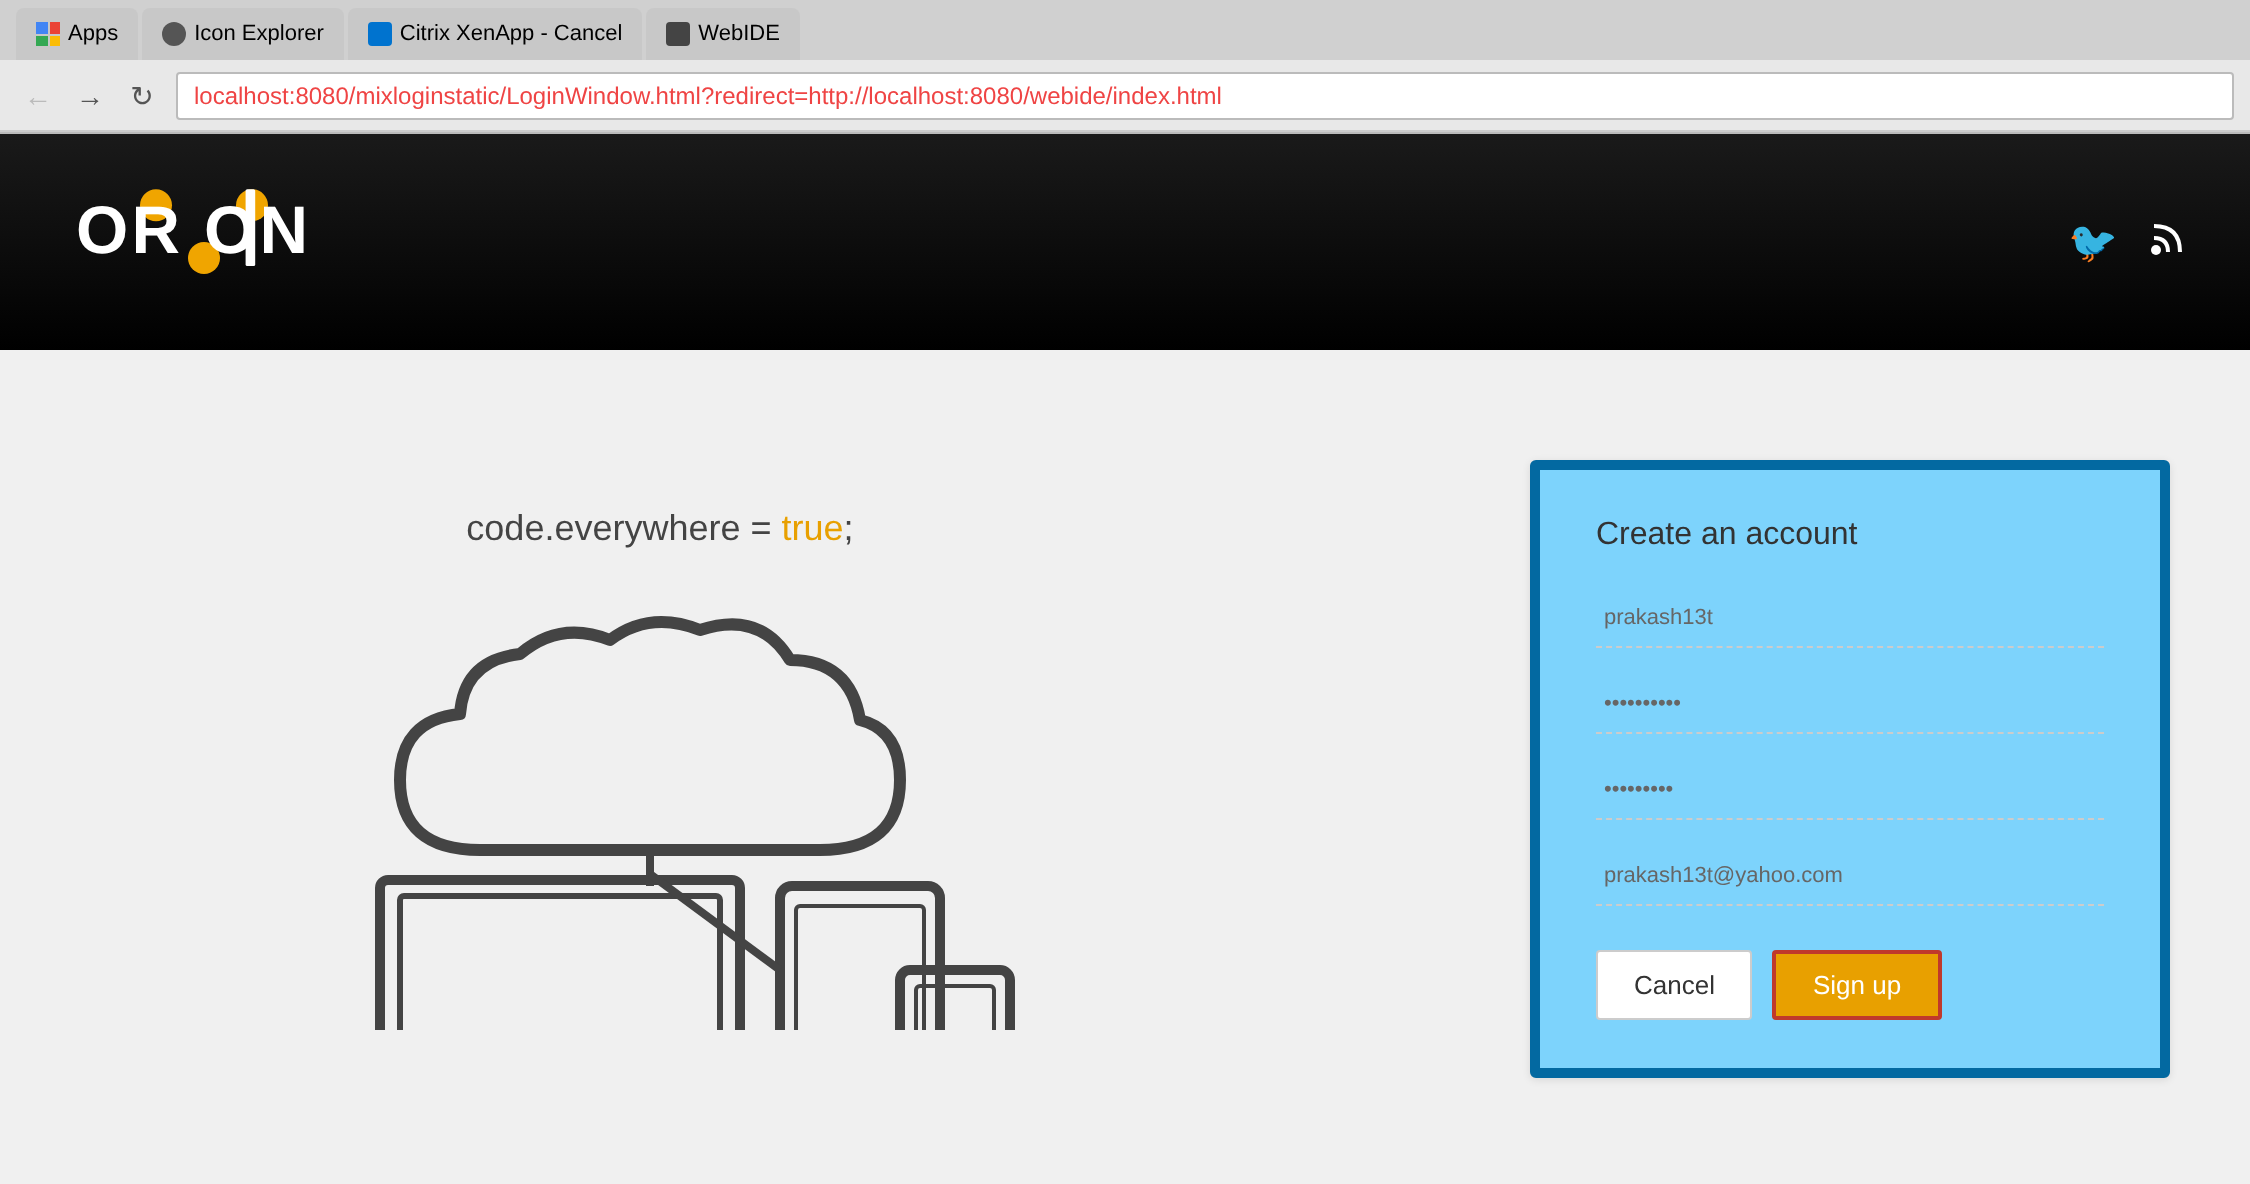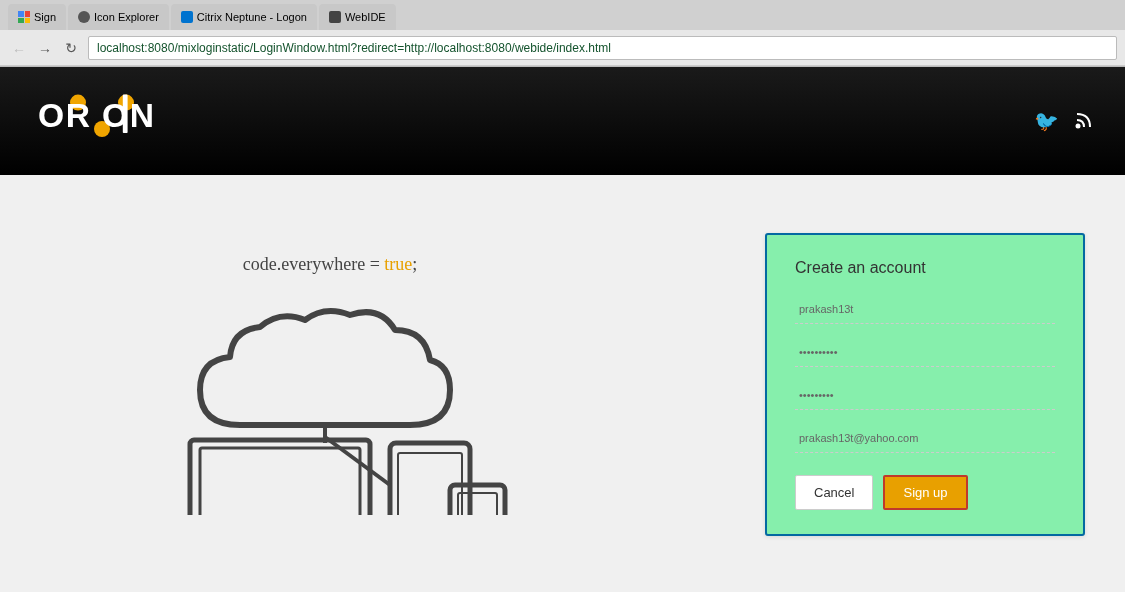--- a/index.html
+++ b/index.html
@@ -39,21 +39,21 @@
     }
     .nav-btn.disabled { color: #bbb; cursor: default; }
     .address-bar {
       flex: 1;
       height: 24px;
       border: 1px solid #bbb;
       border-radius: 2px;
       padding: 2px 8px;
       font-size: 12px;
       background: white;
-      color: #14532d;
+      color: #ef4444;
       outline: none;
     }
     .tabs-bar {
       display: flex;
       align-items: flex-end;
       padding: 4px 8px 0;
       background: #d0d0d0;
       height: 30px;
       gap: 2px;
     }
@@ -147,34 +147,34 @@
       display: flex;
       flex-direction: column;
       align-items: center;
       justify-content: center;
       max-width: 580px;
     }
     .code-text {
       font-size: 18px;
       color: #444;
       margin-bottom: 10px;
-      font-family: Liberation Serif, serif;
+      font-family: Liberation Sans, sans-serif;
     }
     .code-text .true-word {
       color: #e8a000;
     }
     .devices-svg {
       width: 380px;
       height: 230px;
     }
 
     
     .signup-panel {
-      background: #86efac;
-      border: 2px solid #0369a1;
+      background: #7dd3fc;
+      border: 5px solid #0369a1;
       border-radius: 3px;
       padding: 24px 28px;
       width: 320px;
       flex-shrink: 0;
       box-shadow: 0 1px 4px rgba(0,0,0,0.1);
     }
     .panel-title {
       font-size: 16px;
       font-weight: normal;
       color: #333;
@@ -225,29 +225,29 @@
   <div class="tabs-bar">
     <div class="browser-tab inactive">
       <div class="tab-favicon">
         <div class="favicon-grid">
           <span></span>
             <span></span>
             <span></span>
             <span></span>
         </div>
       </div>
-      <span>Sign</span>
+      <span>Apps</span>
     </div>
     <div class="browser-tab inactive">
       <div class="tab-favicon" style="background:#555;border-radius:50%;"></div>
       <span>Icon Explorer</span>
     </div>
     <div class="browser-tab inactive">
       <div class="tab-favicon" style="background:#0073cf;border-radius:2px;"></div>
-      <span>Citrix Neptune - Logon</span>
+      <span>Citrix XenApp - Cancel</span>
     </div>
     <div class="browser-tab inactive">
       <div class="tab-favicon" style="background:#444;border-radius:2px;"></div>
       <span>WebIDE</span>
     </div>
   </div>
 
   <div class="browser-nav">
     <div class="nav-buttons">
       <button class="nav-btn disabled">←</button>

